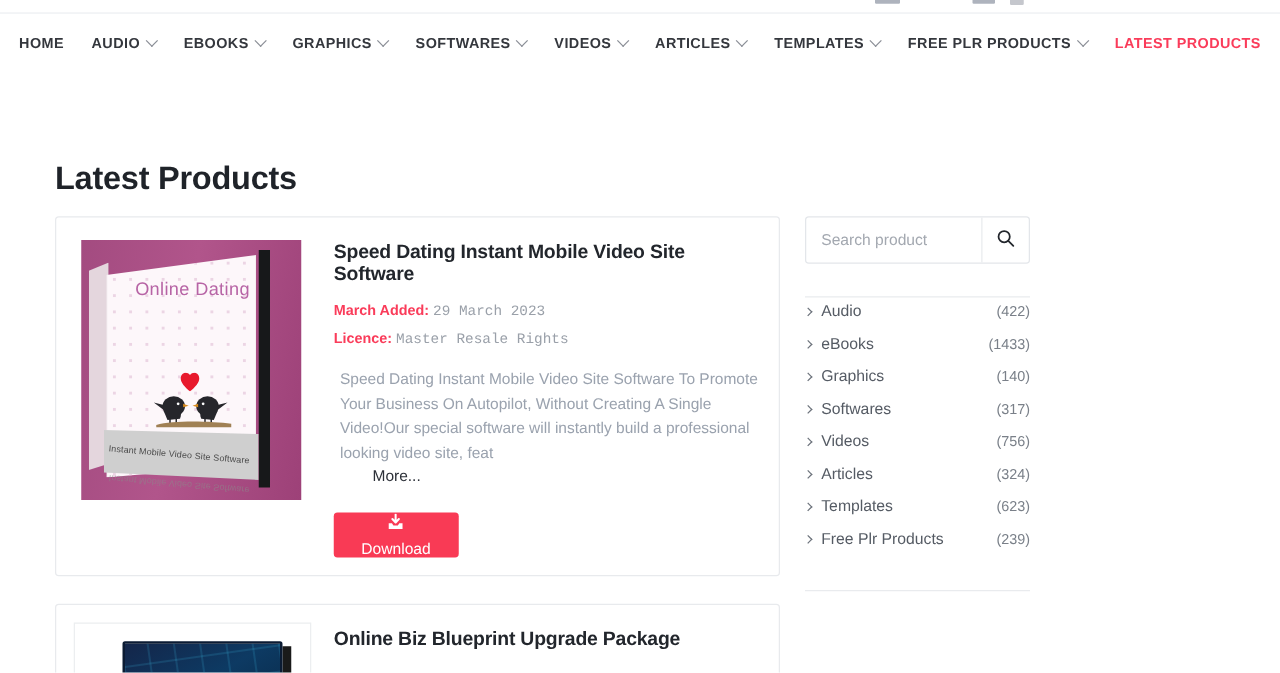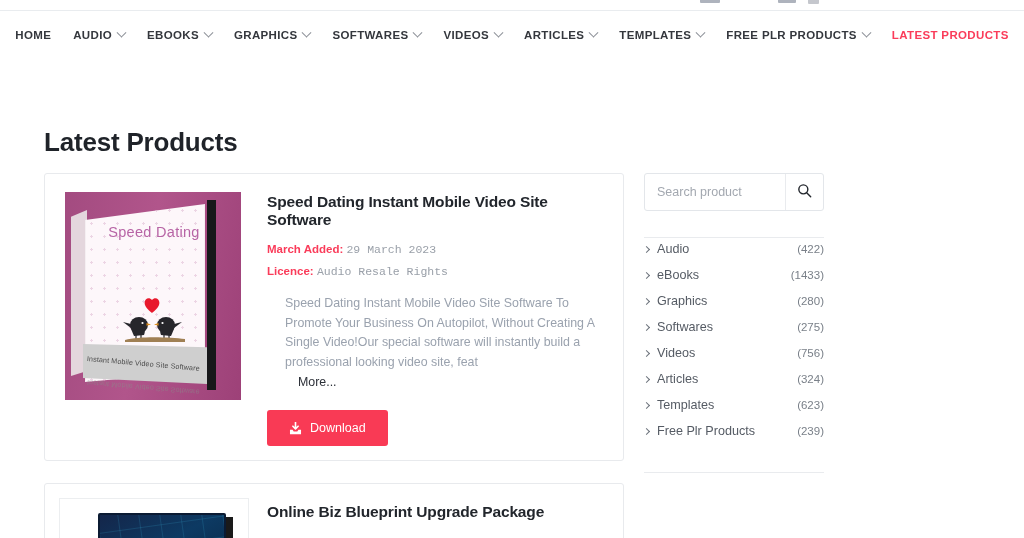--- a/index.html
+++ b/index.html
@@ -163,35 +163,36 @@
   
   .card-body { flex: 1 1 auto; min-width: 0; padding-top: 5px; }
   .prod-title {
     font-size: 15.5px; font-weight: 700; color: #22262c; margin: 0 0 14px 0;
     letter-spacing: -.15px;
   }
   .meta-row { font-size: 11.5px; margin-bottom: 9px; color: #8e949e; }
   .meta-label { color: #fa3c5a; font-weight: 700; }
   .meta-value { color: #9aa0a9; font-family: Liberation Mono, monospace; }
   .prod-desc {
-    font-size: 12.4px; line-height: 19.5px; color: #9aa2ae; margin: 16px 0 0 18px;
+    font-size: 12.4px; line-height: 19.5px; color: #9aa2ae; margin: 16px 0 0 5px;
     max-width: 340px;
   }
   .more-link {
     display: inline-block; margin-top: 2px;
     font-size: 12.4px; color: #2c3038; cursor: pointer; margin-left: 31px;
   }
   .dl-btn {
     margin-top: 20px;
     display: inline-flex; align-items: center; justify-content: center; gap: 8px;
     background: #f93a55; color: #fff;
     border: none; border-radius: 3px;
     height: 36px; padding: 0 22px;
     font-size: 12.5px; font-family: "Liberation Sans", sans-serif;
     cursor: pointer;
+    flex-direction: column;
   }
   .dl-icon { display: inline-block; width: 13px; height: 13px; }
 
   
   .sidebar { position: absolute; left: 644px; top: 114px; width: 180px; }
 
   .search-box {
     display: flex; align-items: center;
     height: 38px; border: 1px solid #e3e6ea; border-radius: 3px; background: #fff;
   }
@@ -292,21 +293,21 @@
 
       <div class="product-card">
         <div class="thumb-wrap">
           <div class="boxart">
             <div class="bx-bg"></div>
             <div class="bx-shadow"></div>
             <div class="bx-side"></div>
             <div class="bx-face">
               <div class="bx-dots"></div>
             </div>
-            <div class="bx-title">Speed Dating</div>
+            <div class="bx-title">Online Dating</div>
             <div class="bx-birds">
               <svg viewBox="0 0 70 44" width="70" height="44" aria-hidden="true">
                 <path d="M33 2 C30 -2 24 1 26 7 C27.5 11 33 15 33 15 C33 15 38.5 11 40 7 C42 1 36 -2 33 2 Z" fill="#e8192c"></path>
                 <ellipse cx="20" cy="27" rx="9" ry="8" fill="#26262b"></ellipse>
                 <path d="M20 20 C14 20 11 25 12 31 L15 38 L25 37 C27 32 26 23 20 20 Z" fill="#26262b"></path>
                 <path d="M12 26 L4 24 L12 30 Z" fill="#26262b"></path>
                 <circle cx="23.5" cy="25" r="1.1" fill="#fff"></circle>
                 <path d="M27.5 25 L32 26.6 L27.5 27.8 Z" fill="#d88a1c"></path>
                 <ellipse cx="47" cy="27" rx="9" ry="8" fill="#26262b"></ellipse>
                 <path d="M47 20 C53 20 56 25 55 31 L52 38 L42 37 C40 32 41 23 47 20 Z" fill="#26262b"></path>
@@ -325,21 +326,21 @@
 
         <div class="card-body">
           <h2 class="prod-title">Speed Dating Instant Mobile Video Site Software</h2>
 
           <div class="meta-row">
             <span class="meta-label">March Added:</span>
             <span class="meta-value">29 March 2023</span>
           </div>
           <div class="meta-row">
             <span class="meta-label">Licence:</span>
-            <span class="meta-value">Audio Resale Rights</span>
+            <span class="meta-value">Master Resale Rights</span>
           </div>
 
           <p class="prod-desc">Speed Dating Instant Mobile Video Site Software To Promote Your Business On Autopilot, Without Creating A Single Video!Our special software will instantly build a professional looking video site, feat</p>
           <span class="more-link">More...</span>
 
           <div>
             <button class="dl-btn">
               <span class="dl-icon">
                 <svg viewBox="0 0 16 16" width="13" height="13" aria-hidden="true">
                   <path d="M8 0.5 L8 7.2 M4.8 5.2 L8 8.6 L11.2 5.2" stroke="#ffffff" stroke-width="2" fill="none" stroke-linecap="round" stroke-linejoin="round"></path>
@@ -401,28 +402,28 @@
             <i class="chev"></i>
             <span class="cat-name">eBooks</span>
           </span>
           <span class="cat-count">(1433)</span>
         </li>
         <li class="cat-item">
           <span class="cat-left">
             <i class="chev"></i>
             <span class="cat-name">Graphics</span>
           </span>
-          <span class="cat-count">(280)</span>
+          <span class="cat-count">(140)</span>
         </li>
         <li class="cat-item">
           <span class="cat-left">
             <i class="chev"></i>
             <span class="cat-name">Softwares</span>
           </span>
-          <span class="cat-count">(275)</span>
+          <span class="cat-count">(317)</span>
         </li>
         <li class="cat-item">
           <span class="cat-left">
             <i class="chev"></i>
             <span class="cat-name">Videos</span>
           </span>
           <span class="cat-count">(756)</span>
         </li>
         <li class="cat-item">
           <span class="cat-left">

